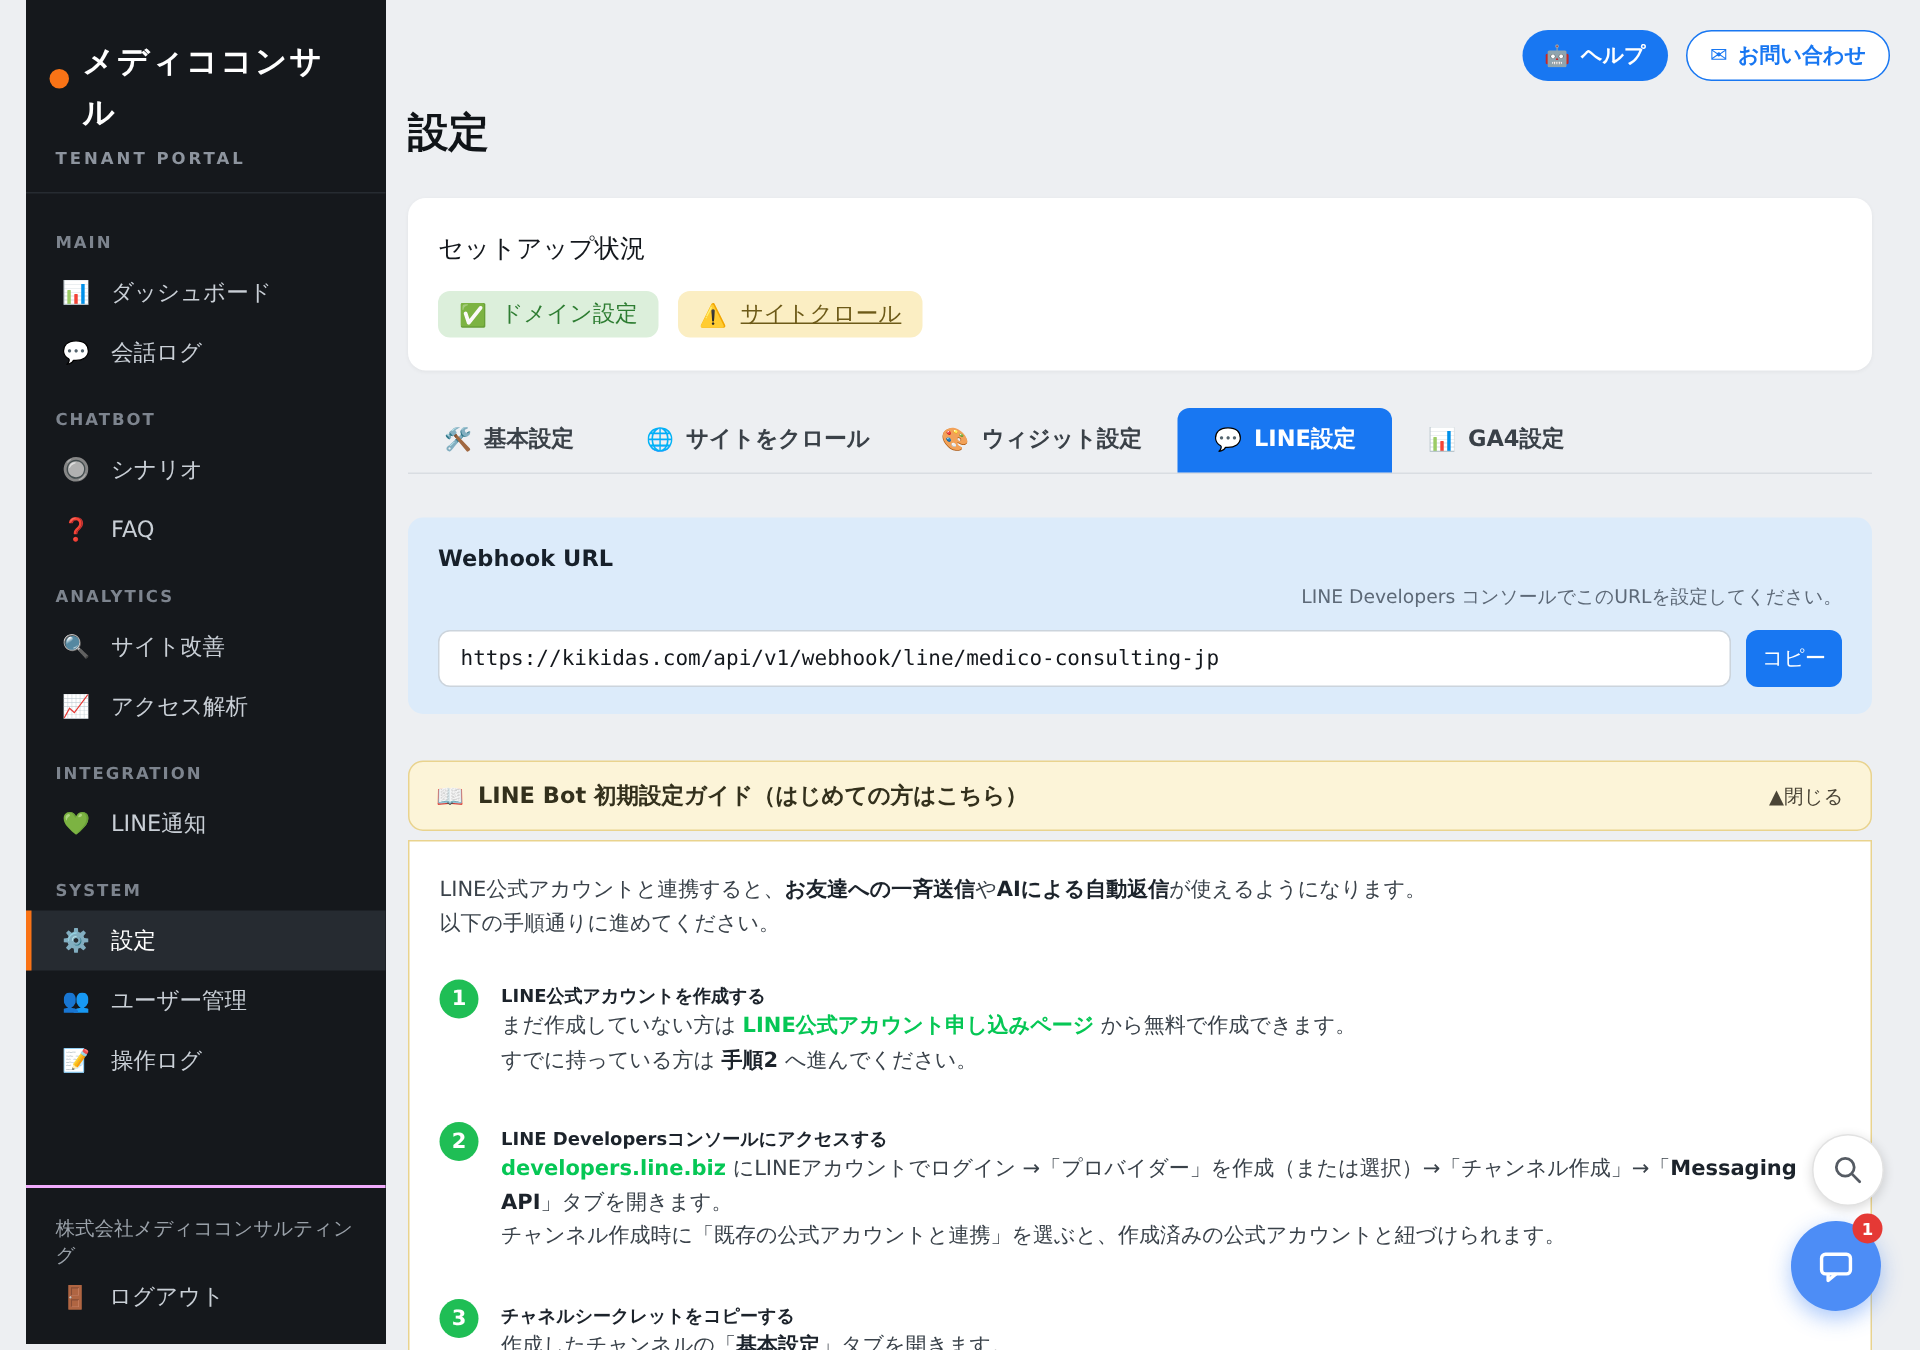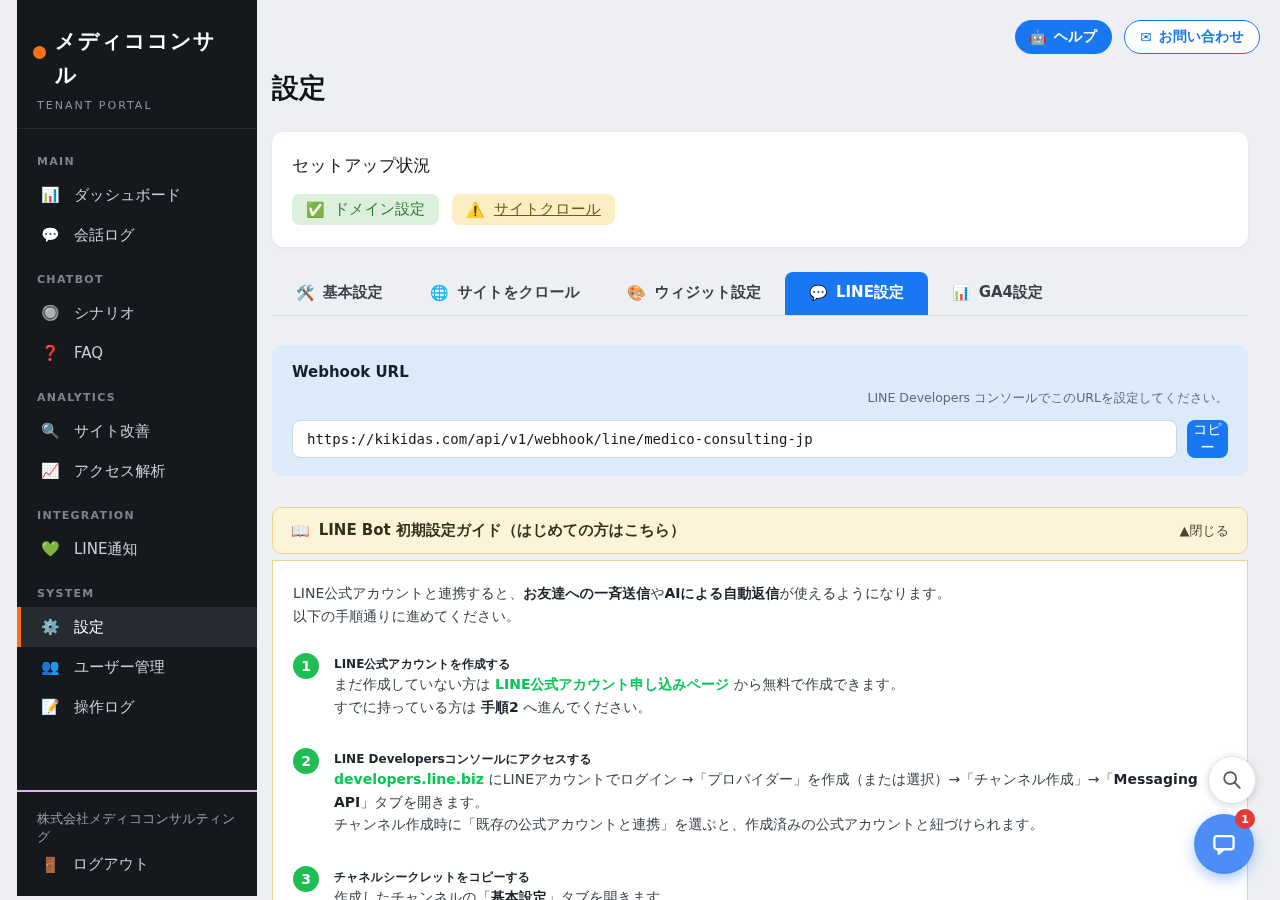--- a/index.html
+++ b/index.html
@@ -18,21 +18,21 @@
     color:#14181d;
   }
   
   .sidebar{
     position:fixed;left:0;top:0;width:240px;height:896px;
     background:#15181c;color:#c9cfd6;display:flex;flex-direction:column;margin-left:17px;
   }
   .brand{position:relative;padding:24px 20px 0 20px;}
   .brand-dot{position:absolute;left:16px;top:46px;width:13px;height:13px;border-radius:50%;background:var(--accent-orange);}
   .brand-title{margin-left:18px;width:176px;font-size:21px;font-weight:bold;color:#fff;line-height:34px;letter-spacing:1.5px;}
-  .brand-sub{margin-top:7px;font-size:11px;font-weight:normal;letter-spacing:2px;color:#8d949e;}
+  .brand-sub{margin-top:7px;font-size:11px;font-weight:bold;letter-spacing:2px;color:#8d949e;}
   .sidebar-divider{border-bottom:1px solid #262b31;margin-top:16px;}
   .nav{padding-top:8px;}
   .nav-label{font-size:11px;font-weight:bold;letter-spacing:1.3px;color:#7d848e;margin:18px 20px 7px 20px;}
   .nav-item{display:flex;align-items:center;height:40px;padding-left:20px;gap:13px;font-size:15px;border-left:4px solid transparent;cursor:pointer;}
   .nav-item .icon{width:20px;font-size:15px;text-align:center;flex:0 0 20px;}
   .nav-item.active{background:#262b31;border-left-color:var(--accent-orange);color:#fff;}
   .side-footer{margin-top:auto;border-top:2px solid #f0abfc;padding:18px 20px 22px 20px;font-size:13px;color:#9aa1a9;}
   .side-footer .company{margin-bottom:9px;}
   .side-footer .user{line-height:20px;margin-bottom:16px;}
   .logout{display:flex;align-items:center;gap:13px;font-size:15px;color:#c9cfd6;cursor:pointer;padding-left:4px;}
@@ -52,21 +52,21 @@
   .badge.warning .badge-label{text-decoration:underline;}
   .tabs{display:flex;margin-top:25px;border-bottom:1px solid #d9dde2;align-items:flex-end;}
   .tab{display:flex;align-items:center;gap:8px;font-size:15px;font-weight:bold;color:#3a4148;padding:11px 24px 13px 24px;cursor:pointer;white-space:nowrap;}
   .tab.active{background:var(--primary-blue);color:#fff;border-radius:8px 8px 0 0;}
   .webhook-card{background:#dcebfa;border-radius:10px;margin-top:29px;padding:18px 20px;}
   .webhook-title{font-size:15px;font-weight:bold;color:#17202a;}
   .webhook-desc{font-size:12.5px;color:#5d6977;margin-top:9px;text-align:right;}
   .webhook-row{display:flex;gap:10px;margin-top:13px;border-radius:13px;}
   .webhook-input{flex:1;height:38px;border:1px solid #ccd4dc;border-radius:8px;padding:0 14px;background:#fff;
     font-family:"DejaVu Sans Mono","Liberation Mono",monospace;font-size:14px;color:#14181d;}
-  .copy-btn{width:41px;height:38px;background:var(--primary-blue);color:#fff;border:none;border-radius:8px;font-size:14px;font-family:inherit;cursor:pointer;}
+  .copy-btn{width:64px;height:38px;background:var(--primary-blue);color:#fff;border:none;border-radius:8px;font-size:14px;font-family:inherit;cursor:pointer;}
   .guide-header{margin-top:31px;background:#fcf4d8;border:1px solid var(--guide-border);border-radius:10px;
     padding:13px 18px;display:flex;justify-content:space-between;align-items:center;cursor:pointer;}
   .guide-title{display:flex;align-items:center;gap:9px;font-size:15px;font-weight:bold;color:#33301c;}
   .guide-collapse{font-size:13px;color:#4a4436;}
   .guide-body{margin-top:6px;background:#fff;border:1px solid var(--guide-border);padding:21px 20px 60px 20px;min-height:420px;}
   .intro-line{font-size:14px;color:#3a424a;line-height:23px;}
   .steps{margin-top:25px;}
   .step{display:flex;margin-top:30px;}
   .step:first-child{margin-top:0;}
   .step-num{flex:0 0 26px;width:26px;height:26px;border-radius:50%;background:var(--step-green);color:#fff;

